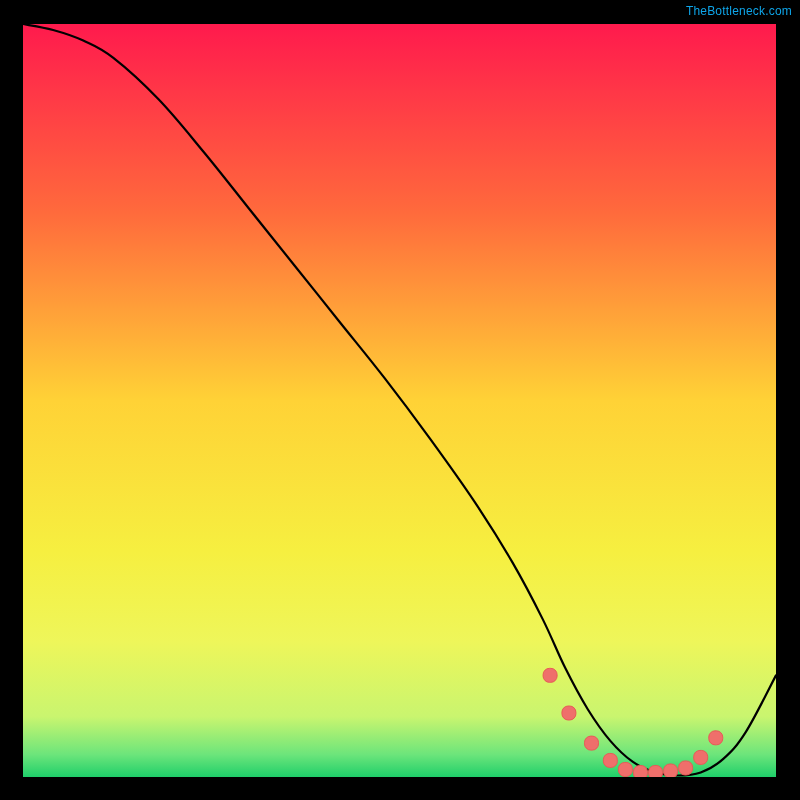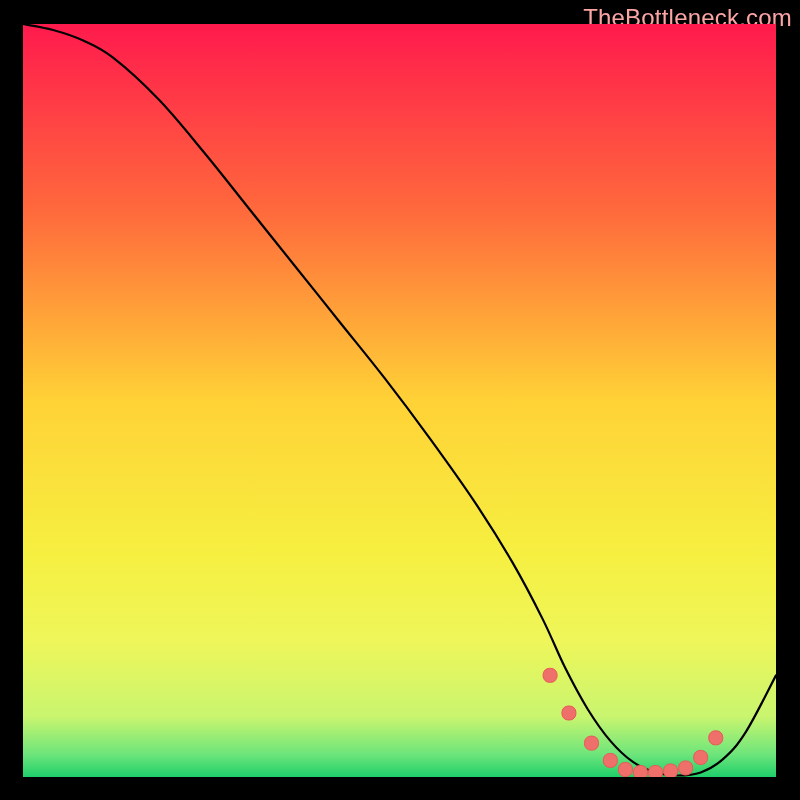--- a/index.html
+++ b/index.html
@@ -15,22 +15,22 @@
     left: 23px;
     top: 24px;
     width: 753px;
     height: 753px;
   }
   .watermark {
     position: absolute;
     top: 4px;
     right: 8px;
     font-family: Arial, Helvetica, sans-serif;
-    font-size: 24px;
-    color: #fca5a5;
+    font-size: 12px;
+    color: #0ea5e9;
     letter-spacing: 0.2px;
     font-weight: 500;
     user-select: none;
     margin-left: 24px;
   }
   svg {
     display: block;
   }
 </style>
 </head>

